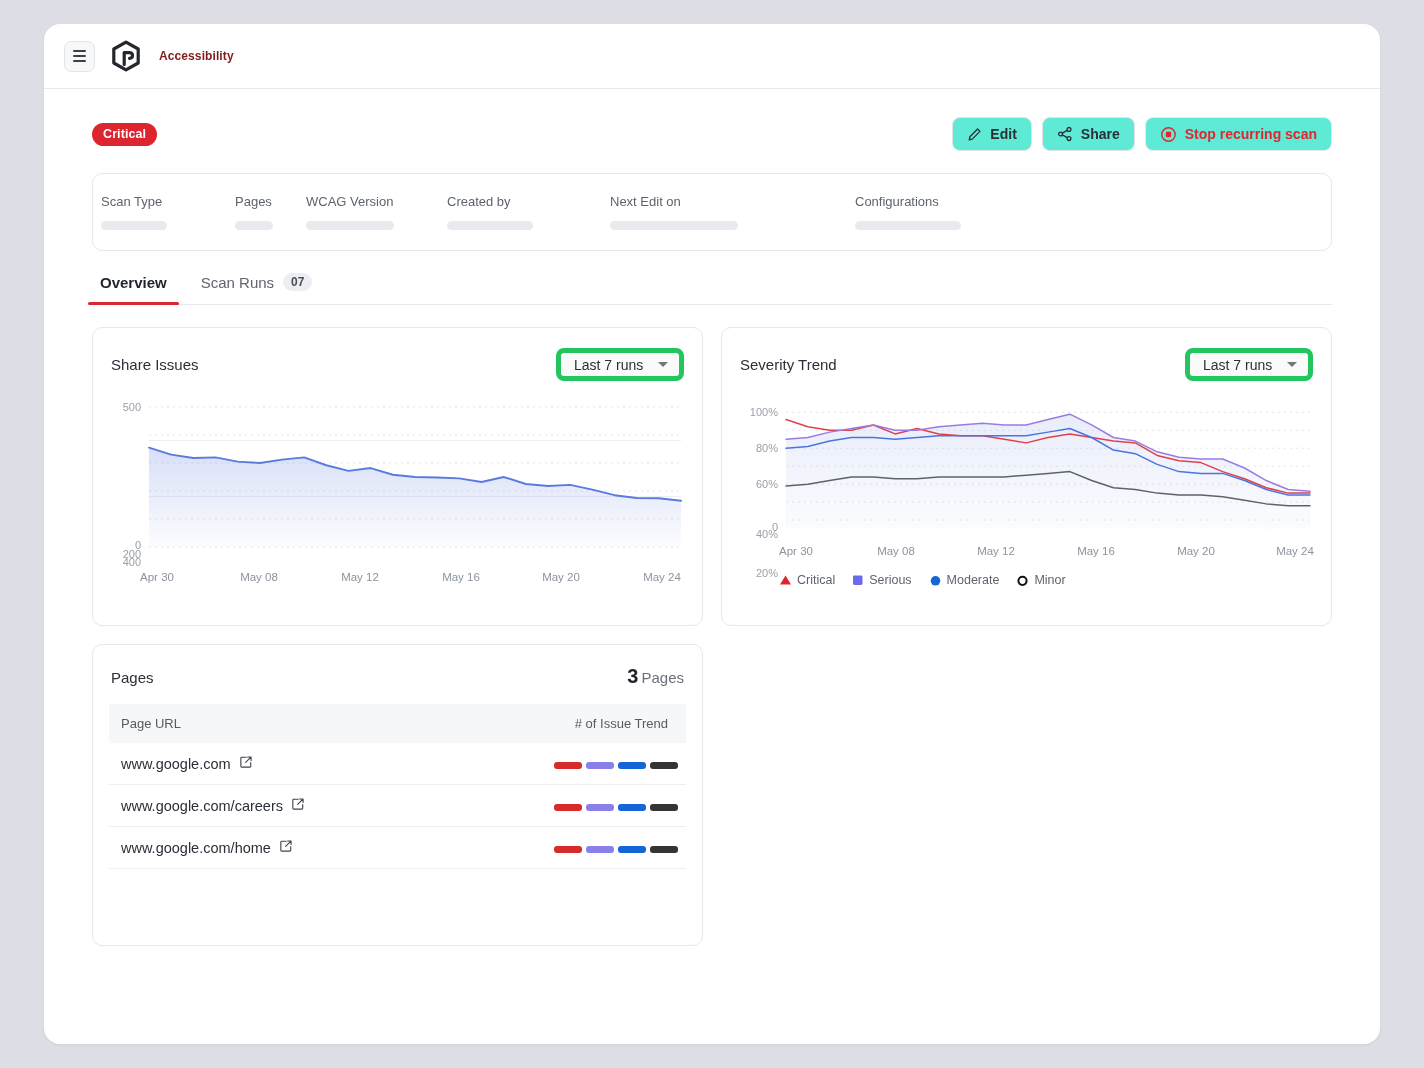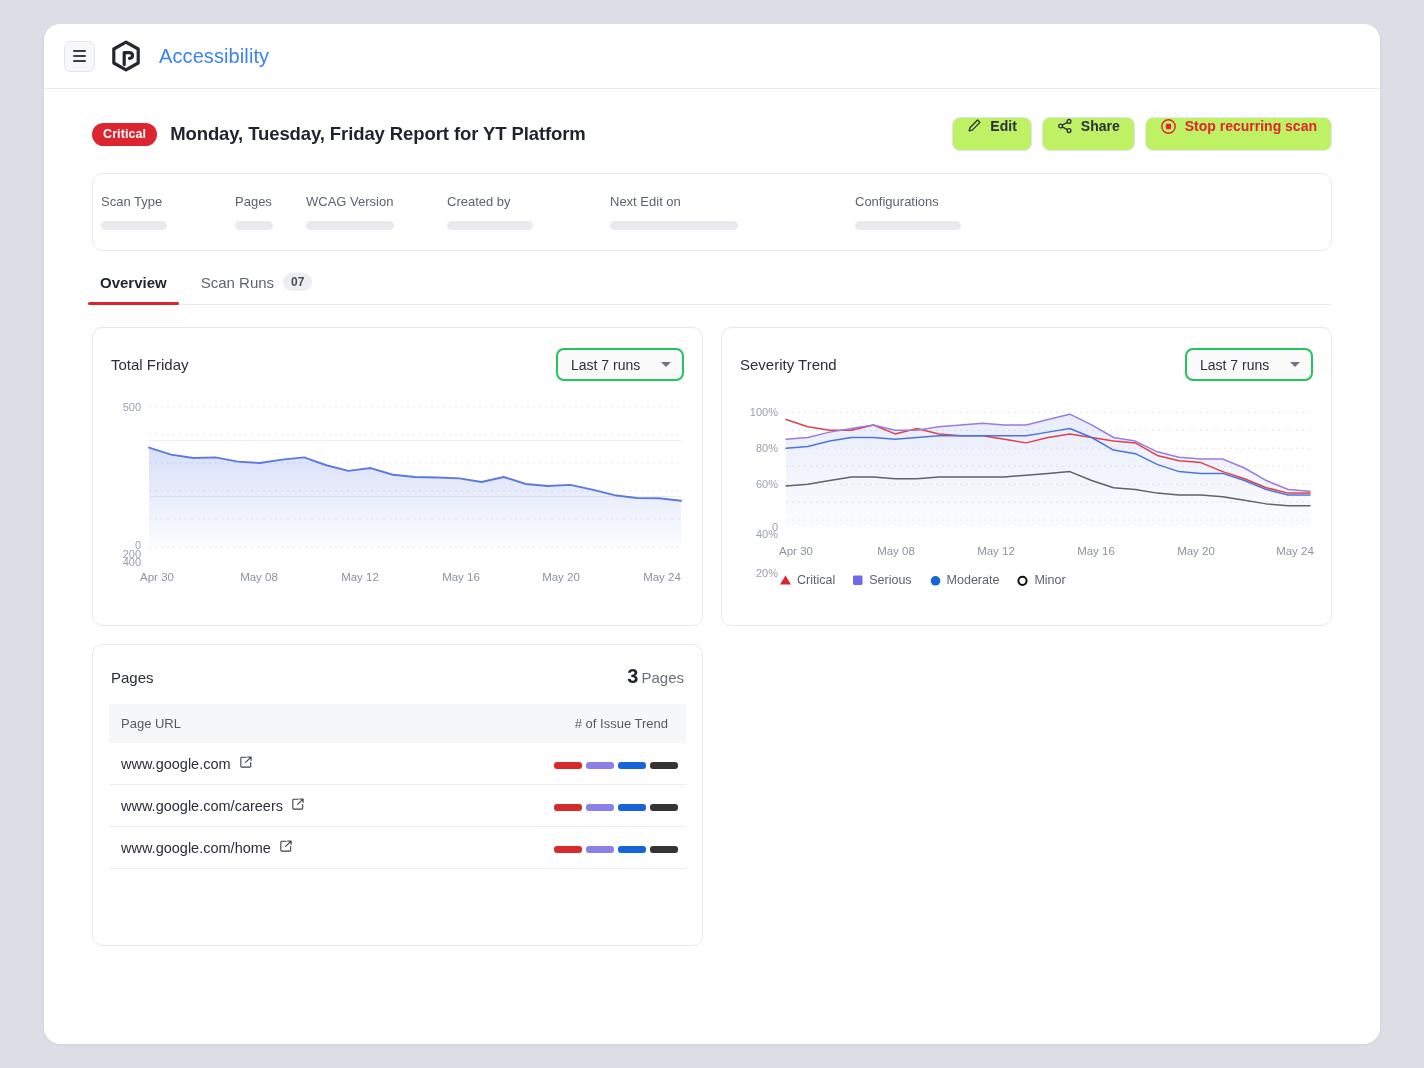--- a/index.html
+++ b/index.html
@@ -31,41 +31,41 @@
     border: 1px solid #e3e5ea;
     border-radius: 7px;
     background: #f7f8fa;
     display: flex; flex-direction: column;
     align-items: center; justify-content: center;
     gap: 3px;
     cursor: pointer;
   }
   .hamburger i { display: block; width: 13px; height: 1.7px; background: #3c4049; border-radius: 2px; }
   .brand-logo { width: 34px; height: 34px; display: flex; align-items: center; justify-content: center; }
-  .app-title { font-size: 20px; font-weight: 400; color: #3b82f6; letter-spacing: .1px; margin-left: 2px; }
+  .app-title { font-size: 12px; font-weight: 700; color: #7f1d1d; letter-spacing: .1px; margin-left: 2px; }
 
   
   .page { padding: 28px 48px 0 48px; }
 
   .title-row { display: flex; align-items: center; }
   .badge-critical {
     background: #dd2530; color: #fff;
     font-size: 12.5px; font-weight: 700;
     padding: 4px 11px 5px; border-radius: 20px;
     letter-spacing: .1px;
   }
   .report-title {
     font-size: 18.5px; font-weight: 700; color: #1f232b;
     margin-left: 13px; letter-spacing: -.1px;
   }
   .title-actions { margin-left: auto; display: flex; gap: 10px; align-items: center; }
   .btn {
-    height: 34px; display: inline-flex; gap: 8px;
+    height: 34px; display: inline-flex; align-items: center; gap: 8px;
     padding: 0 14px; border-radius: 8px;
-    border: 1px solid #e1e3e8; background: #bef264;
+    border: 1px solid #e1e3e8; background: #5eead4;
     font-size: 14px; font-weight: 700; color: #2b2f38;
     cursor: pointer; white-space: nowrap;
   }
   .btn.danger { color: #e0262f; border-color: #e6e8ed; }
   .btn svg { display: block; }
 
   
   .meta-card {
     margin-top: 22px;
     border: 1px solid #e7e8ed;
@@ -105,21 +105,21 @@
   .card {
     border: 1px solid #e7e8ed; border-radius: 10px;
     background: #fff;
   }
   .card-chart { width: 611px; height: 299px; padding: 20px 14px 12px 16px; }
   .card-head { display: flex; align-items: center; padding: 0 4px 0 2px; }
   .card-title { font-size: 15px; color: #2b2f38; }
   .select {
     margin-left: auto;
     height: 33px; min-width: 128px;
-    border: 2px solid #22c55e; border-radius: 8px; background: #fafafb;
+    border: 5px solid #22c55e; border-radius: 8px; background: #fafafb;
     display: flex; align-items: center; justify-content: space-between;
     padding: 0 11px 0 13px; font-size: 14px; color: #2b2f38; font-weight: 400;
     cursor: pointer;
   }
   .caret { width: 0; height: 0; border-left: 5px solid transparent; border-right: 5px solid transparent; border-top: 5px solid #707680; margin-left: 12px; }
 
   .chart-area { position: relative; margin-top: 14px; height: 205px; }
   .chart-area svg { display: block; }
   .axis-text { font-size: 11px; fill: #9aa0aa; font-family: "Liberation Sans", sans-serif; }
   .axis-text-x { font-size: 11.5px; fill: #8d939d; font-family: "Liberation Sans", sans-serif; }
@@ -168,21 +168,20 @@
         <path d="M14.2 24.5V12.6h5.1c1.9 0 3.2 1.2 3.2 2.9 0 1.6-1.2 2.8-3 2.8" fill="none" stroke="#24272d" stroke-width="3.2" stroke-linejoin="round" stroke-linecap="round"></path>
       </svg>
     </div>
     <div class="app-title">Accessibility</div>
   </div>
 
   <div class="page">
 
     <div class="title-row">
       <span class="badge-critical">Critical</span>
-      <span class="report-title">Monday, Tuesday, Friday Report for YT Platform</span>
 
       <div class="title-actions">
         <button class="btn">
           <span>
             <svg width="15" height="15" viewBox="0 0 16 16" fill="none" stroke="#2b2f38" stroke-width="1.4" stroke-linecap="round" stroke-linejoin="round">
               <path d="M11.3 2.2 13.8 4.7 5.6 12.9 2.4 13.6l.7-3.2 8.2-8.2Z"></path>
             </svg>
           </span>
           <span>Edit</span>
         </button>
@@ -245,21 +244,21 @@
       <div class="tab">
         <span>Scan Runs</span>
         <span class="tab-count">07</span>
       </div>
     </div>
 
     <div class="cards-row">
 
       <div class="card card-chart">
         <div class="card-head">
-          <span class="card-title">Total Friday</span>
+          <span class="card-title">Share Issues</span>
           <div class="select">
             <span>Last 7 runs</span>
             <span class="caret"></span>
           </div>
         </div>
         <div class="chart-area">
           <svg id="chart-total" width="578" height="205" viewBox="0 0 578 205">
               <line x1="40" x2="572" y1="12" y2="12" stroke="#e3e5ea" stroke-width="1" stroke-dasharray="2 4"></line>
               <line x1="40" x2="572" y1="40" y2="40" stroke="#e3e5ea" stroke-width="1" stroke-dasharray="2 4"></line>
               <line x1="40" x2="572" y1="68" y2="68" stroke="#e3e5ea" stroke-width="1" stroke-dasharray="2 4"></line>

